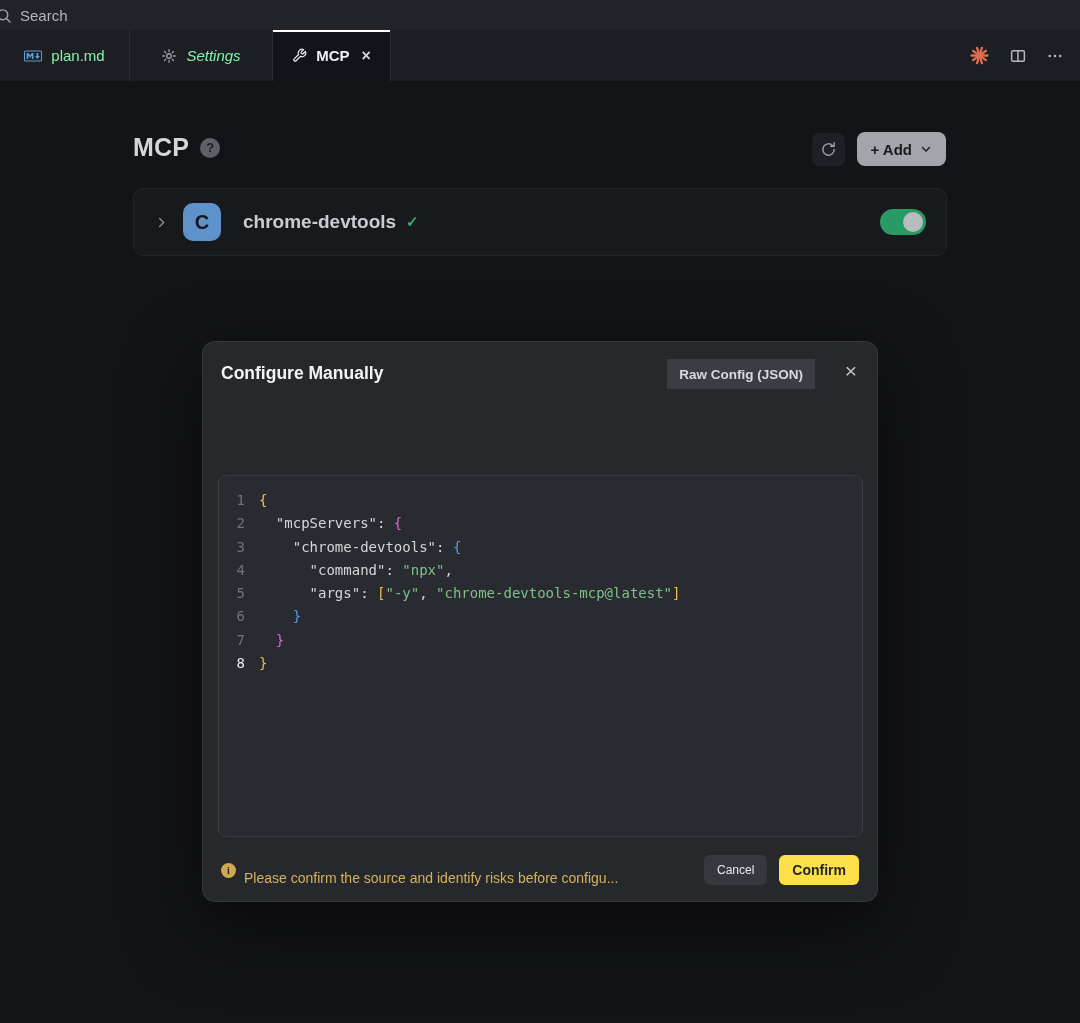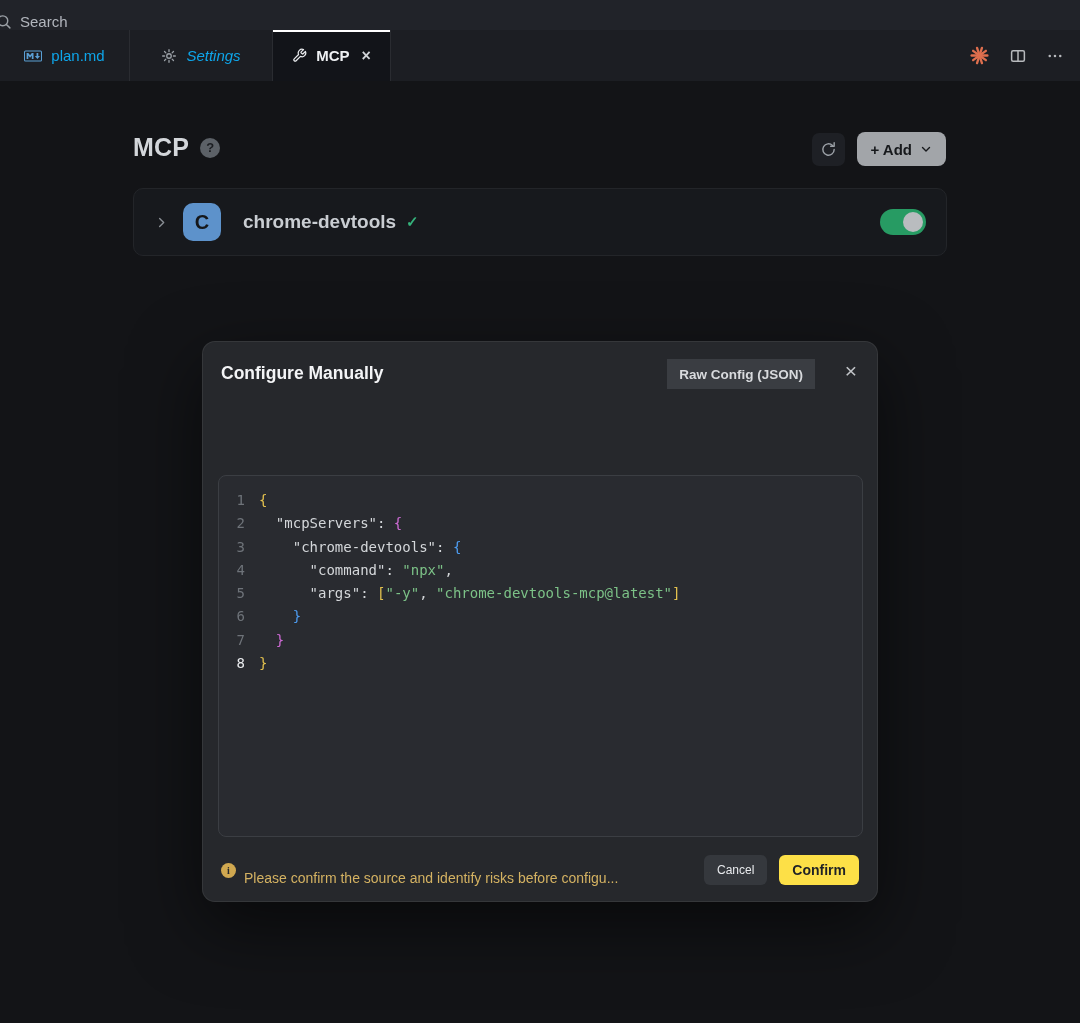--- a/index.html
+++ b/index.html
@@ -2,30 +2,30 @@
 <html style="--accent-green: #279b63; --server-icon-blue: #5d92cb; --starburst-orange: #de6f4e; --warning-gold: #d0a850; --active-tab-indicator: #ffffff;"><head>
 <meta charset="utf-8">
 <style>
   html,body{margin:0;padding:0;background:#131417;}
   body{width:1080px;height:1023px;position:relative;overflow:hidden;
        font-family:"Liberation Sans",sans-serif;-webkit-font-smoothing:antialiased;}
   svg{display:block;}
 
   
   .topbar{position:absolute;left:0;top:0;width:1080px;height:30px;background:#212329;
-          display:flex;align-items:flex-end;}
+          display:flex;align-items:center;}
   .search-wrap{display:flex;align-items:center;gap:8px;margin-left:-5px;padding-left:0;cursor:pointer;}
   .search-label{color:#b2b6bd;font-size:15px;}
 
   
   .tabbar{position:absolute;left:0;top:30px;width:1080px;height:51px;background:#1c1e23;
           display:flex;align-items:stretch;}
   .tab{display:flex;align-items:center;justify-content:center;gap:9px;
        border-right:1px solid #2a2c31;box-sizing:border-box;cursor:pointer;
-       color:#0ea5e9;font-size:15px;position:relative;}
+       color:#86efac;font-size:15px;position:relative;}
   #tabs{display:flex;align-items:stretch;height:100%;}
   #tabs .tab:nth-child(1){width:130px;}
   #tabs .tab:nth-child(2){width:143px;}
   #tabs .tab:nth-child(3){width:118px;}
   #tabs .tab:nth-child(4){width:142px;}
   .tab.italic .tab-label{font-style:italic;}
   .tab.active{background:#121419;color:#eef0f3;font-weight:700;}
   .tab.active::before{content:"";position:absolute;left:0;top:0;right:0;height:2px;
                       background:var(--active-tab-indicator,#fff);}
   .tab-close{color:#d2d5d9;font-size:16px;line-height:1;margin-left:3px;}

